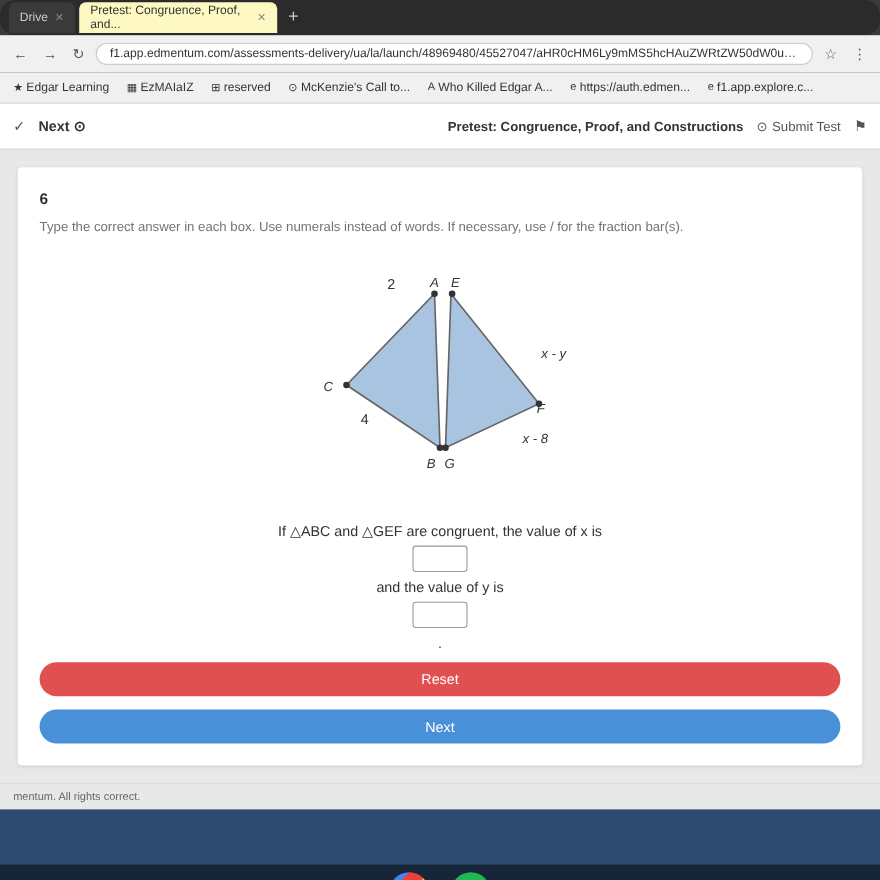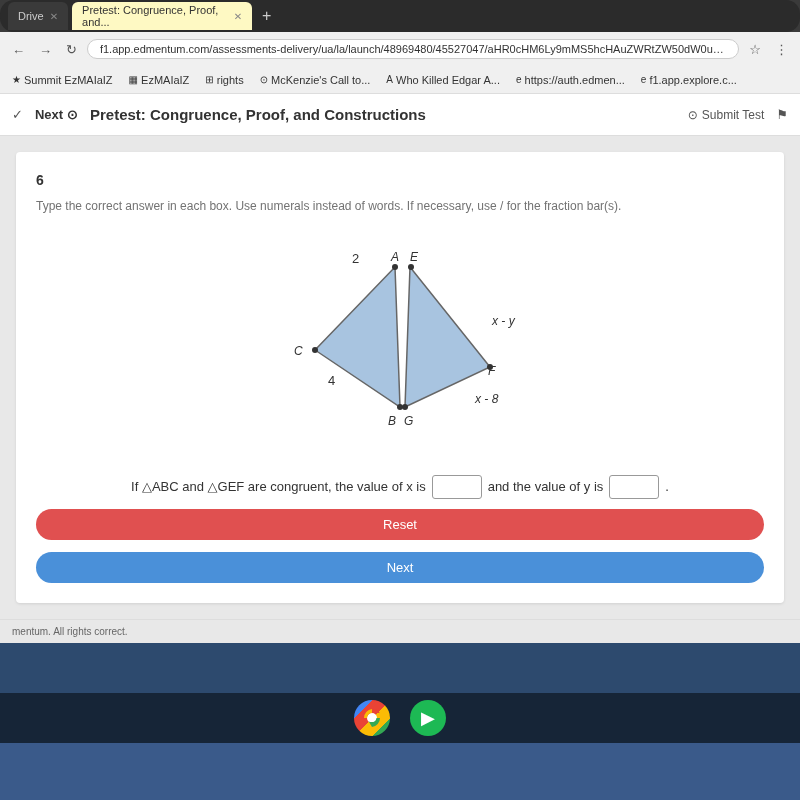--- a/index.html
+++ b/index.html
@@ -136,24 +136,24 @@
       align-items: center;
       gap: 4px;
       color: #333;
       font-size: 13px;
       font-weight: bold;
       cursor: pointer;
     }
 
     .header-title {
       flex: 1;
-      font-size: 15px;
+      font-size: 12px;
       font-weight: bold;
       color: #333;
-      text-align: left;
+      text-align: right;
     }
 
     .submit-btn {
       display: flex;
       align-items: center;
       gap: 4px;
       color: #555;
       font-size: 12px;
       cursor: pointer;
     }
@@ -194,20 +194,21 @@
     }
 
     
     .answer-row {
       display: flex;
       align-items: center;
       justify-content: center;
       gap: 6px;
       font-size: 13px;
       color: #333;
+      flex-direction: column;
     }
 
     .answer-input {
       width: 50px;
       height: 24px;
       border: 1px solid #999;
       border-radius: 3px;
       text-align: center;
       font-size: 13px;
       outline: none;
@@ -305,29 +306,29 @@
     <span class="nav-btn">→</span>
     <span class="nav-btn">↻</span>
     <div class="url-box">f1.app.edmentum.com/assessments-delivery/ua/la/launch/48969480/45527047/aHR0cHM6Ly9mMS5hcHAuZWRtZW50dW0uY29tL2...</div>
     <span class="nav-btn">☆</span>
     <span class="nav-btn">⋮</span>
   </div>
 
   <div class="bookmarks-bar">
     <div class="bookmark-item">
       <span class="bk-icon">★</span>
-      <span>Summit EzMAIaIZ</span>
+      <span>Edgar Learning</span>
     </div>
     <div class="bookmark-item">
       <span class="bk-icon">▦</span>
       <span>EzMAIaIZ</span>
     </div>
     <div class="bookmark-item">
       <span class="bk-icon">⊞</span>
-      <span>rights</span>
+      <span>reserved</span>
     </div>
     <div class="bookmark-item">
       <span class="bk-icon">⊙</span>
       <span>McKenzie's Call to...</span>
     </div>
     <div class="bookmark-item">
       <span class="bk-icon">A</span>
       <span>Who Killed Edgar A...</span>
     </div>
     <div class="bookmark-item">

